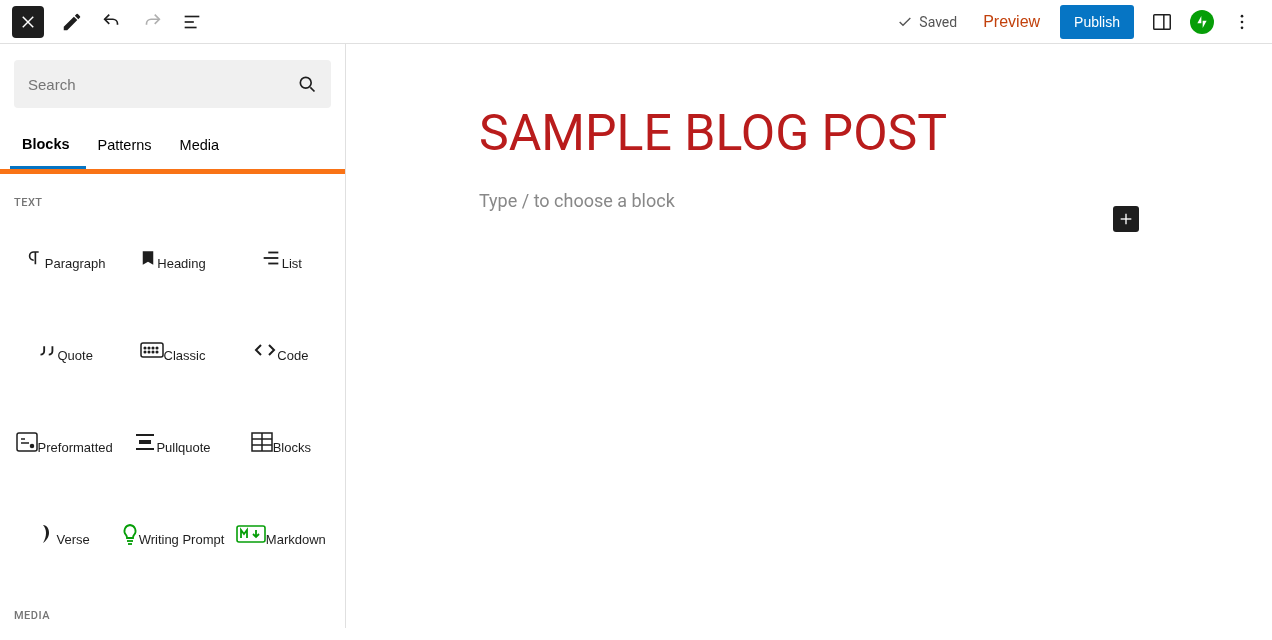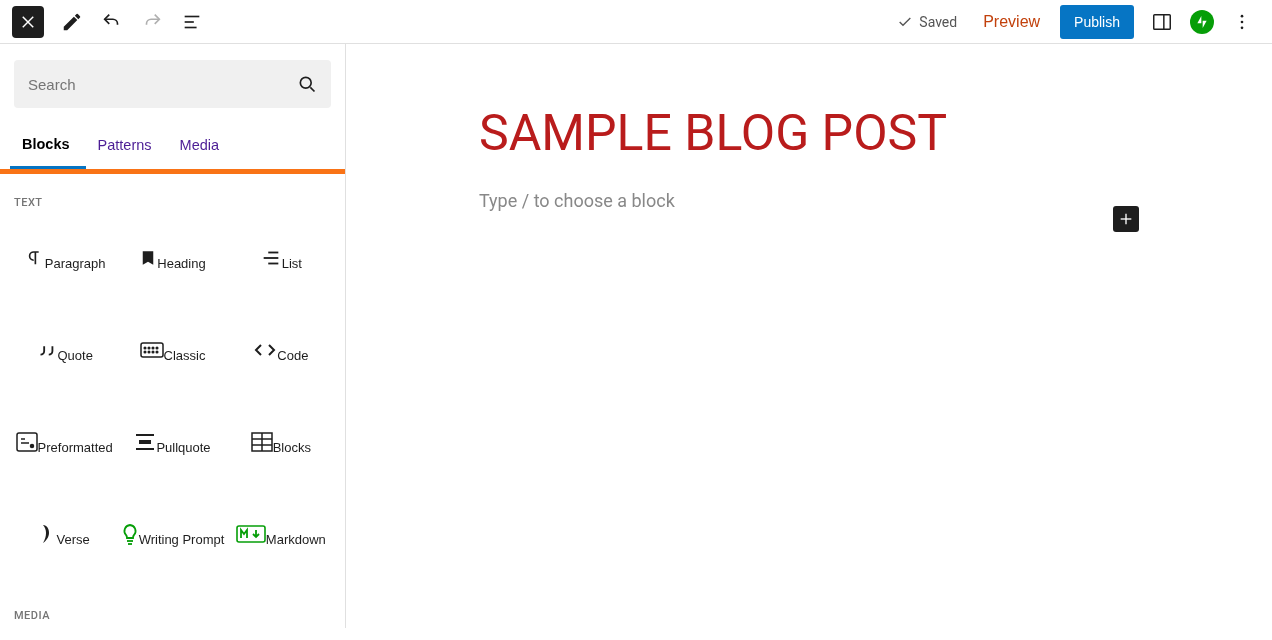--- a/index.html
+++ b/index.html
@@ -22,21 +22,21 @@
     .body-area { display: flex; height: calc(640px - 56px); }
     
     .sidebar { width: 346px; border-right: 1px solid #e0e0e0; display: flex; flex-direction: column; overflow-y: auto; }
     .sidebar-inner { padding: 16px 10px 0 10px; }
     
     .search-box { background: #f0f0f0; border-radius: 4px; display: flex; align-items: center; padding: 0 14px; height: 48px; margin: 0 4px 14px 4px;}
     .search-box input { flex: 1; border: none; background: transparent; font-size: 15px; outline: none; color: #555;}
     .search-box input::placeholder { color: #757575; }
     
     .tabs-row { display: flex; align-items: center; border-bottom: 5px solid #f97316; margin: 0 -10px;}
-    .tab { padding: 14px 16px 14px 12px; font-size: 14.5px; color: #4c1d95; background: none; border: none; cursor: pointer; border-bottom: 2px solid transparent; }
+    .tab { padding: 14px 16px 14px 12px; font-size: 14.5px; color: #000000; background: none; border: none; cursor: pointer; border-bottom: 2px solid transparent; }
     .tab:first-child { margin-left: 10px;}
     .tab.active { font-weight: 600; border-bottom: 3px solid #0675c4; color:#000; }
     .tabs-spacer { flex: 1; }
     .tab-extra { padding: 14px 18px; }
     
     .section-label { font-size: 11px; letter-spacing: 0.5px; color: #757575; text-transform: uppercase; padding: 22px 0 8px 4px; font-weight: 500;}
     
     .block-grid { display: grid; grid-template-columns: repeat(3, 1fr); gap: 0; }
     .block-item { display: flex; flex-direction: row; align-items: center; justify-content: center; height: 92px; background: none; border: none; cursor: pointer; border-radius: 4px; }
     .block-icon { height: 28px; display:flex; align-items:center; justify-content:center; margin-bottom: 10px;}

